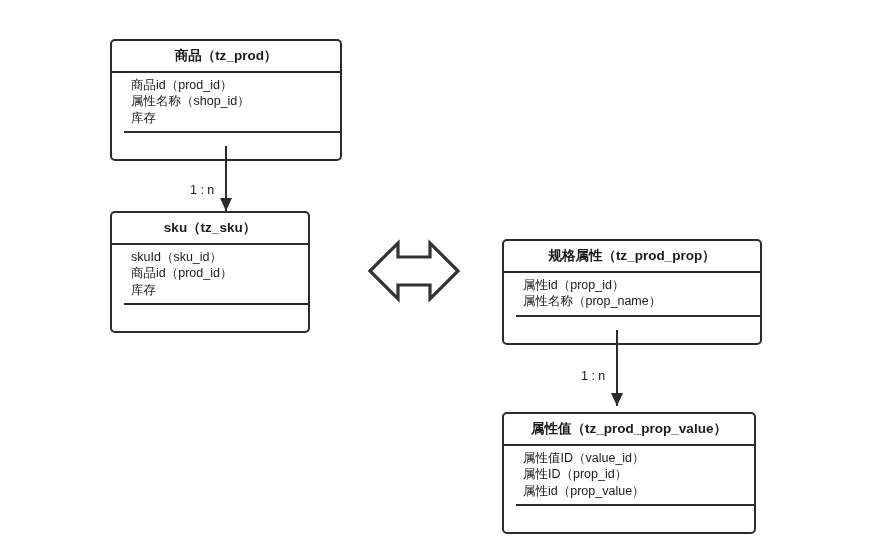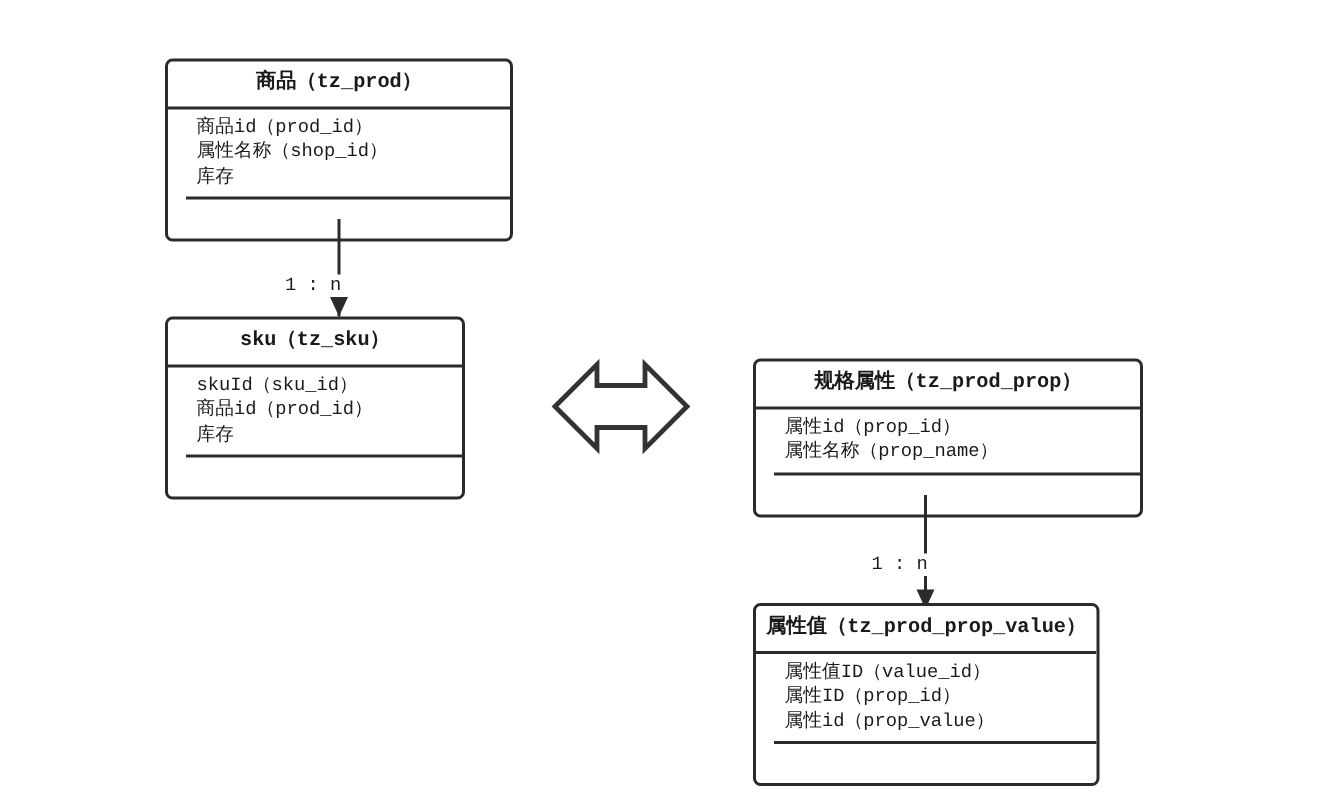--- a/index.html
+++ b/index.html
@@ -13,21 +13,20 @@
     position: relative;
     overflow: hidden;
     font-family: "Liberation Sans", "DejaVu Sans", sans-serif;
   }
 
   #canvas {
     position: absolute;
     left: 0; top: 0;
     width: 884px;
     height: 539px;
-    font-family: Liberation Mono, monospace;
   }
 
   
   .entity {
     position: absolute;
     box-sizing: border-box;
     background: #ffffff;
     border: 2px solid #2b2b2b;
     border-radius: 5px;
     overflow: hidden;
@@ -69,21 +68,21 @@
   
   #entity-prod      { left: 110px; top: 39px;  width: 232px; }
   #entity-prod      .entity-footer { height: 26px; }
 
   #entity-sku       { left: 110px; top: 211px; width: 200px; }
   #entity-sku       .entity-footer { height: 26px; }
 
   #entity-prop      { left: 502px; top: 239px; width: 260px; }
   #entity-prop      .entity-footer { height: 26px; }
 
-  #entity-propvalue { left: 502px; top: 402px; width: 231px; }
+  #entity-propvalue { left: 502px; top: 412px; width: 254px; }
   #entity-propvalue .entity-footer { height: 26px; }
 
   
   .connector {
     position: absolute;
   }
   .connector-line {
     position: absolute;
     width: 2px;
     background: #2b2b2b;

